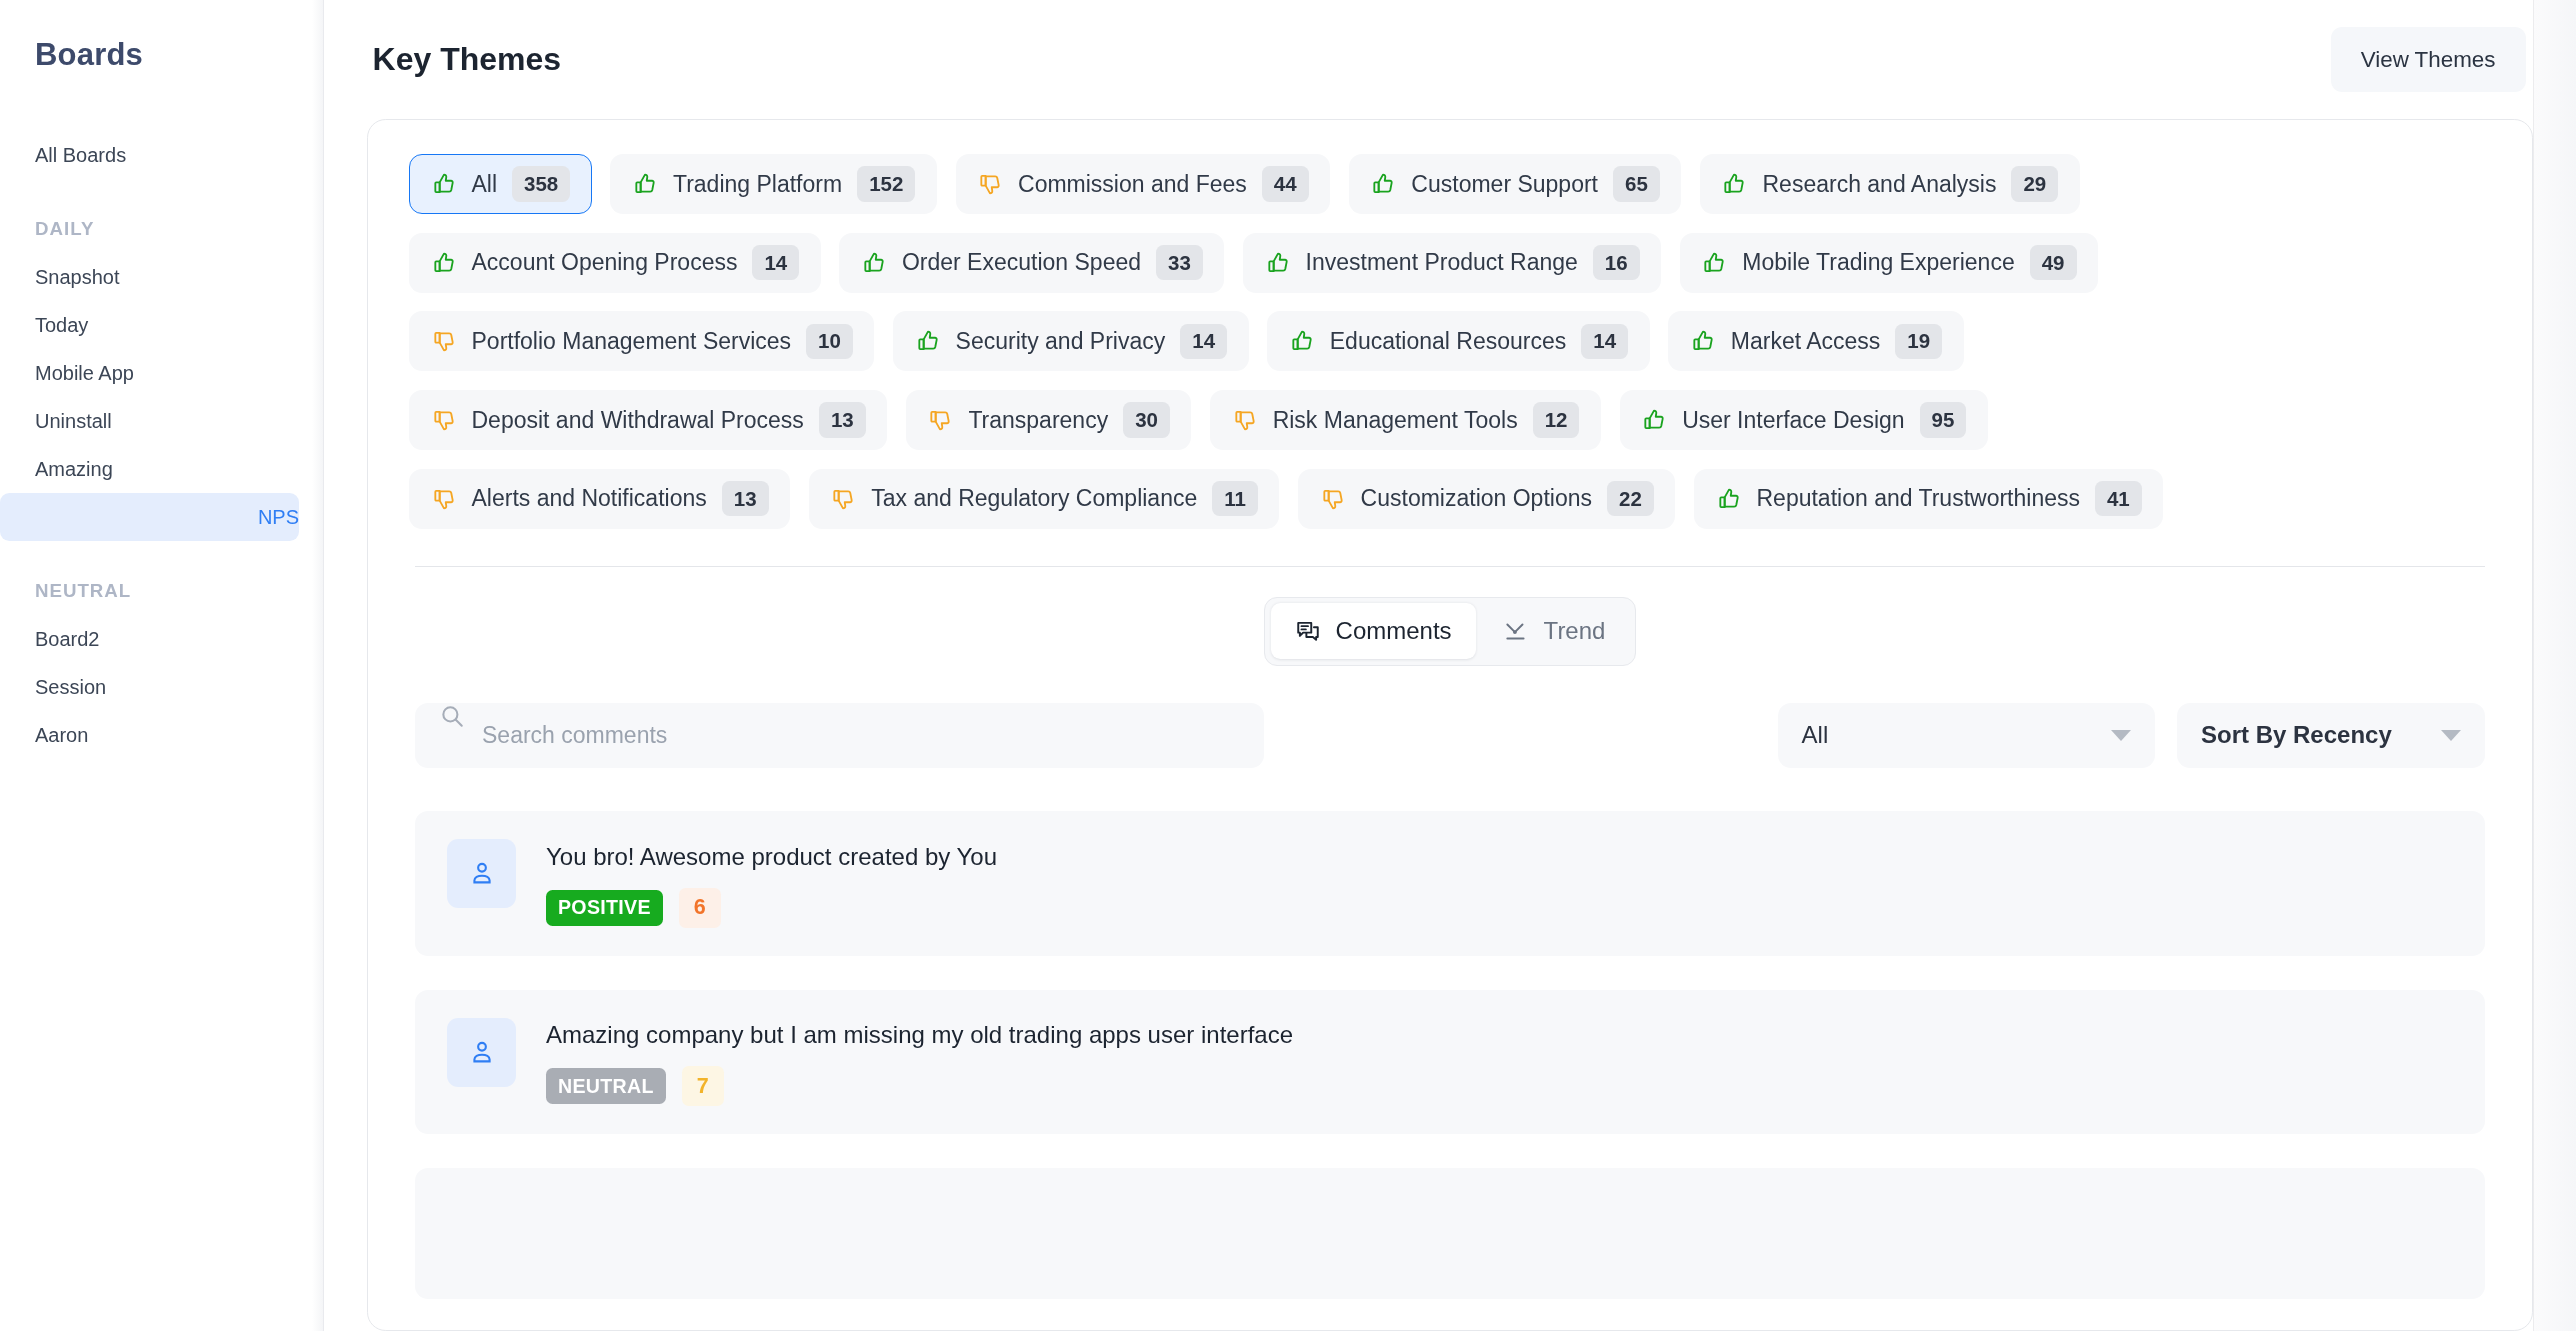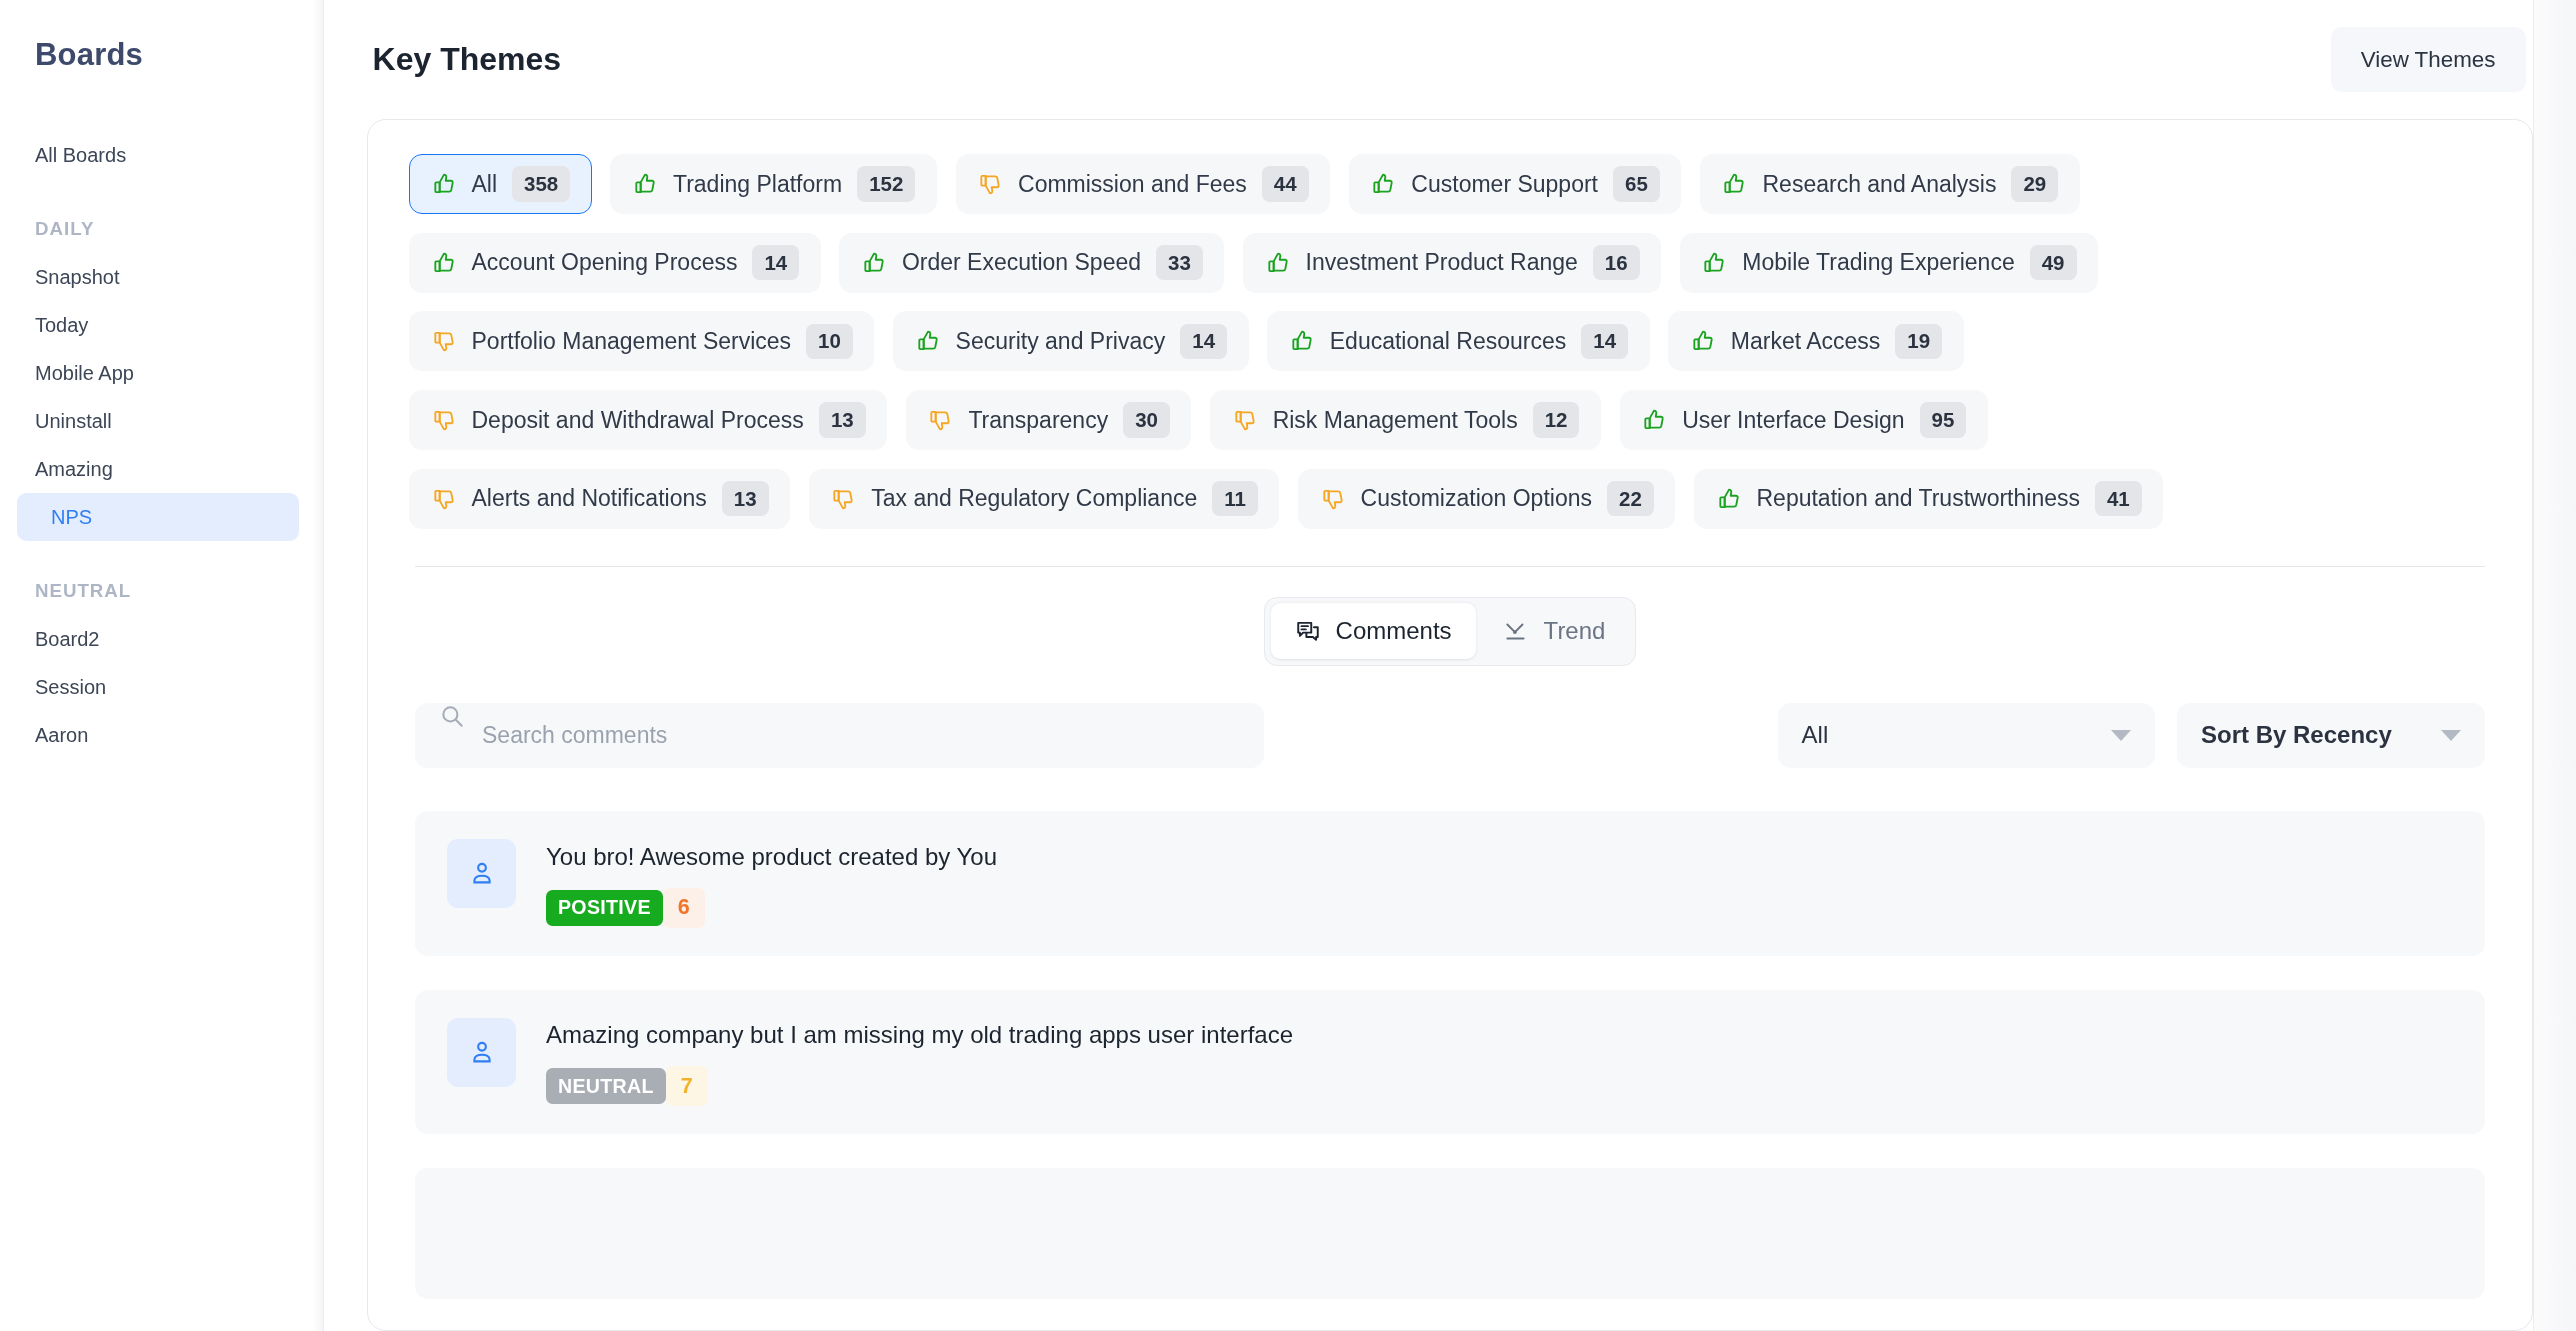--- a/index.html
+++ b/index.html
@@ -38,21 +38,21 @@
   }
   .nav-item.first { margin-top: 58px; }
   .nav-section {
     font-size: 18.7px; font-weight: 700; color: #aeb6c6;
     letter-spacing: 1px;
     padding: 0 0 0 35px;
     margin-top: 39px; margin-bottom: 13px;
   }
   .nav-item.active {
     background: #e4edfd; color: #2f7ef4; font-weight: 500;
-    margin-left: 17px; padding-left: 34px;
+    padding-left: 23px; text-align: right;
   }
 
   
   .main {
     flex: 1 1 auto; height: 1332px;
     border-left: 0.9px solid #e9eaee;
     background: #ffffff;
     position: relative;
     padding: 0 43px 0 43px;
   }
@@ -185,21 +185,21 @@
     margin-bottom: 34px;
     min-height: 131px;
   }
   .avatar {
     flex: 0 0 69px; height: 69px;
     background: #e4edfd; border-radius: 11.2px;
     display: flex; align-items: center; justify-content: center;
   }
   .comment-body { margin-left: 30px; padding-top: 3.7px; }
   .comment-text { font-size: 24px; color: #1c2430; }
-  .meta-row { display: flex; align-items: center; margin-top: 17px; gap: 0; }
+  .meta-row { display: flex; align-items: center; margin-top: 17px; gap: 16px; }
   .badge {
     font-size: 19.6px; font-weight: 700; color: #ffffff;
     border-radius: 6.5px; padding: 6.5px 12px;
     letter-spacing: 0.3px;
   }
   .badge.positive { background: #17ab1f; }
   .badge.neutral  { background: #a9adb4; }
   .score {
     font-size: 21.5px; font-weight: 700;
     padding: 7.5px 15px; border-radius: 6.5px;

